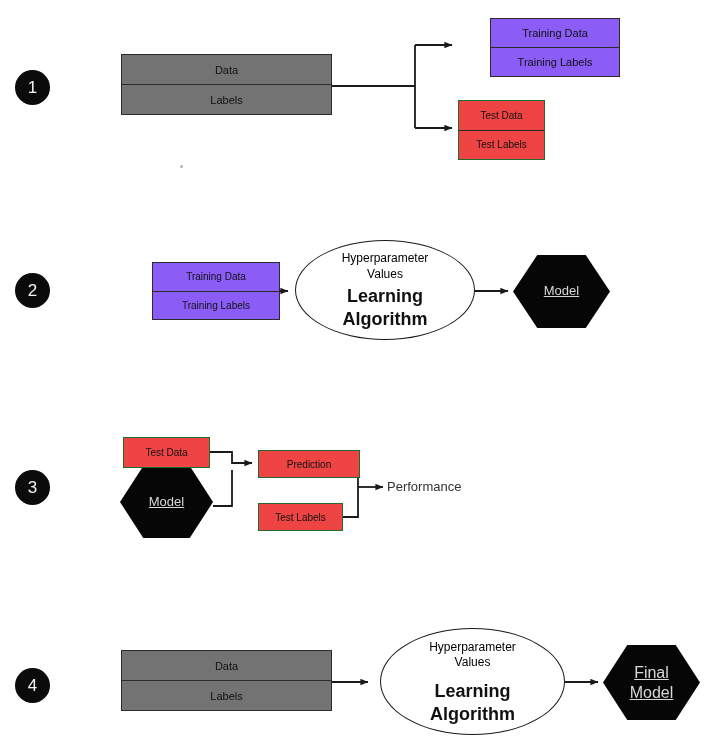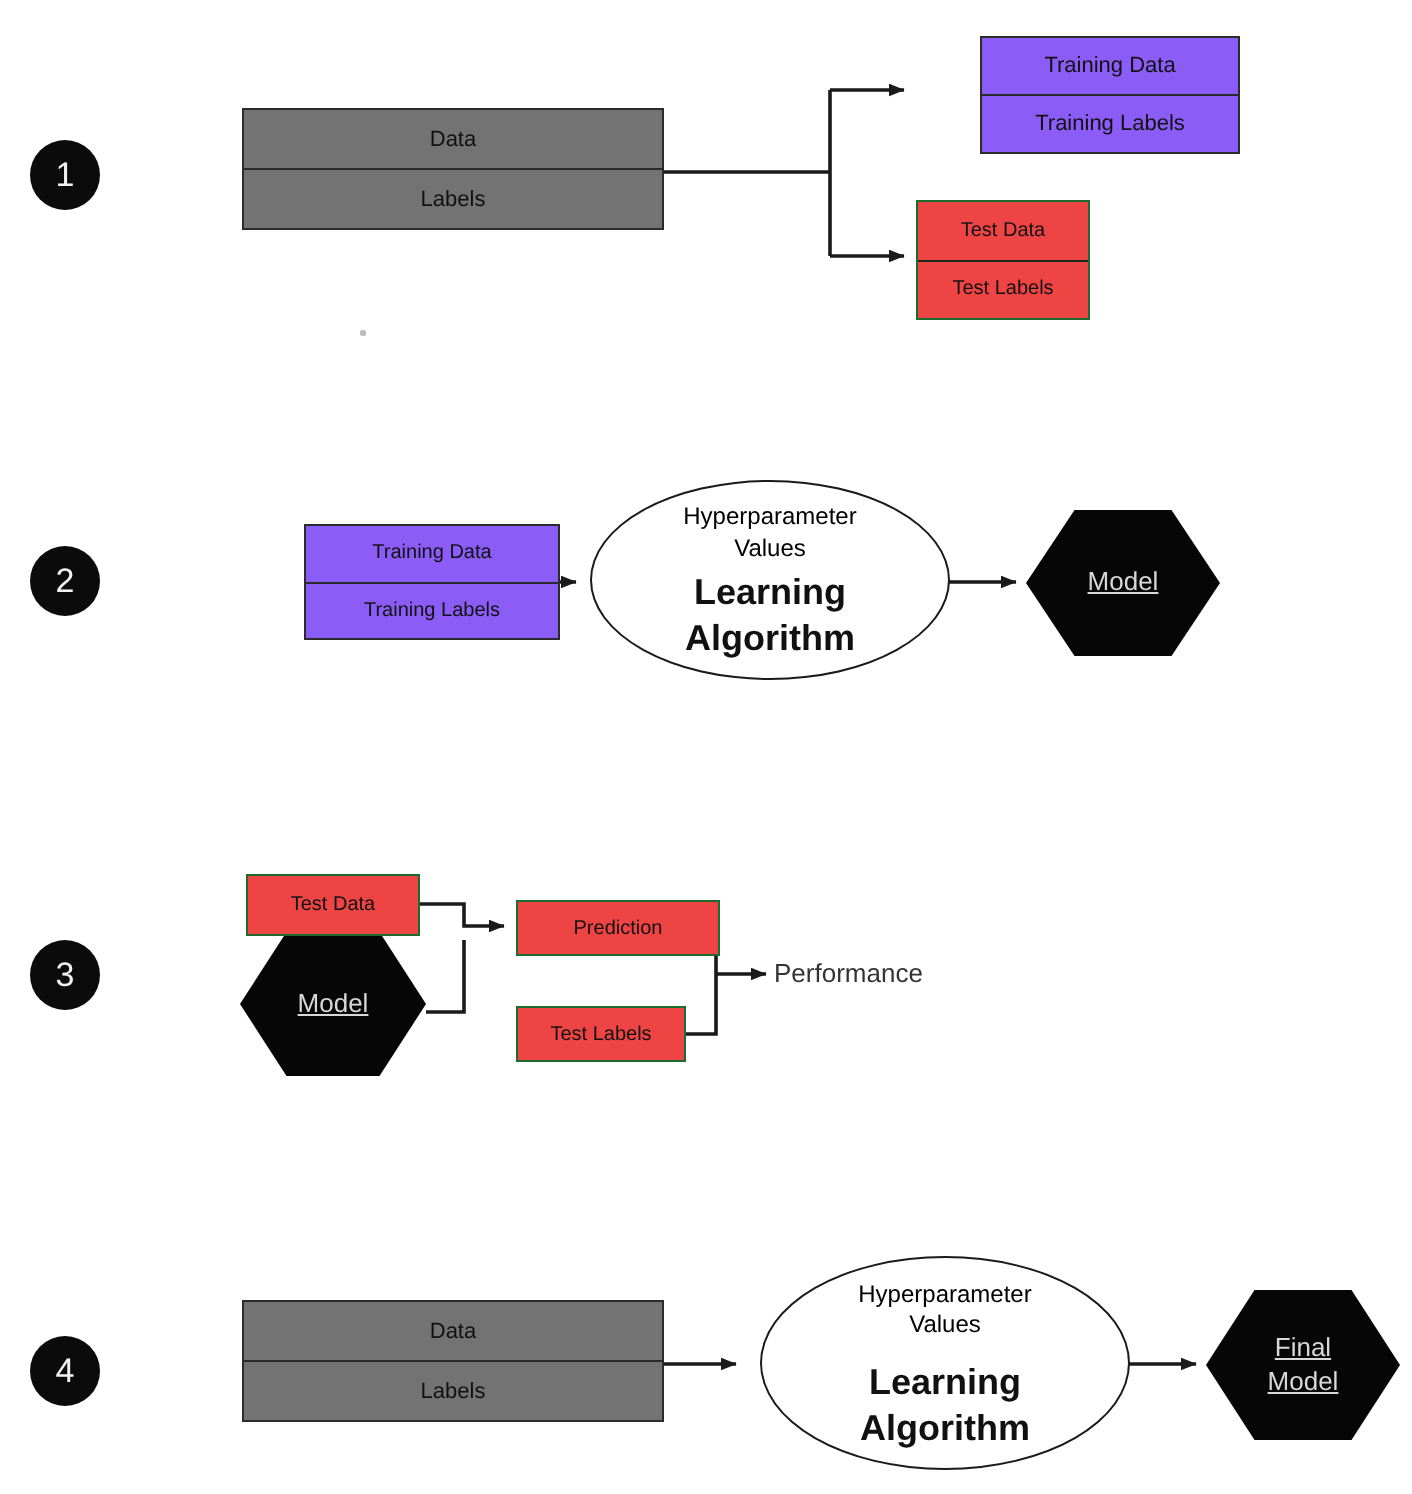--- a/index.html
+++ b/index.html
@@ -54,21 +54,21 @@
   }
 
   
   .hex{
     position:absolute;background:#060606;
     display:flex;align-items:center;justify-content:center;
     color:#d8d8d8;font-size:13px;text-align:center;line-height:1.25;
     clip-path:polygon(25% 0%,75% 0%,100% 50%,75% 100%,25% 100%,0% 50%);
     text-decoration:underline;
   }
-  .hex.small{font-size:13px;}
+  .hex.small{font-size:16px;}
 
   .plain-label{
     position:absolute;color:#333;font-size:13px;white-space:nowrap;
   }
   .stray-dot{
     position:absolute;width:3px;height:3px;background:#bdbdbd;border-radius:1px;
   }
 </style>
 </head>
 <body>

